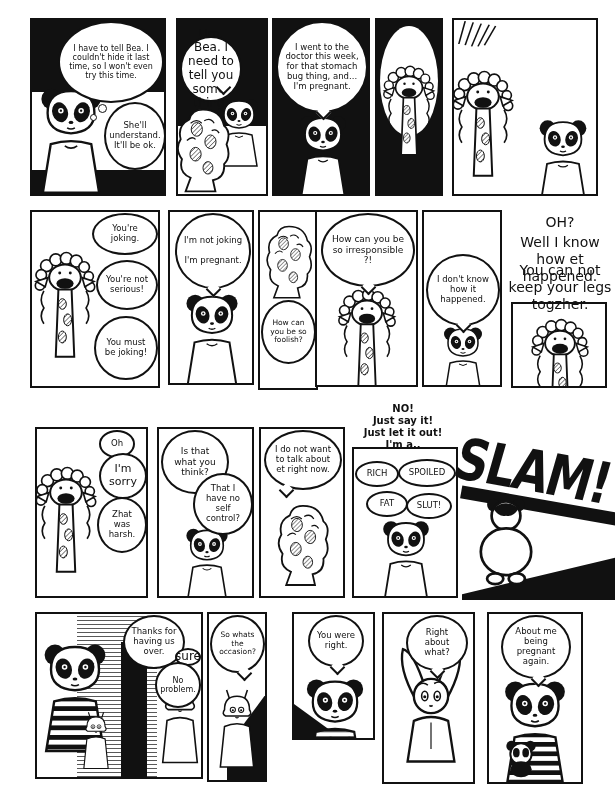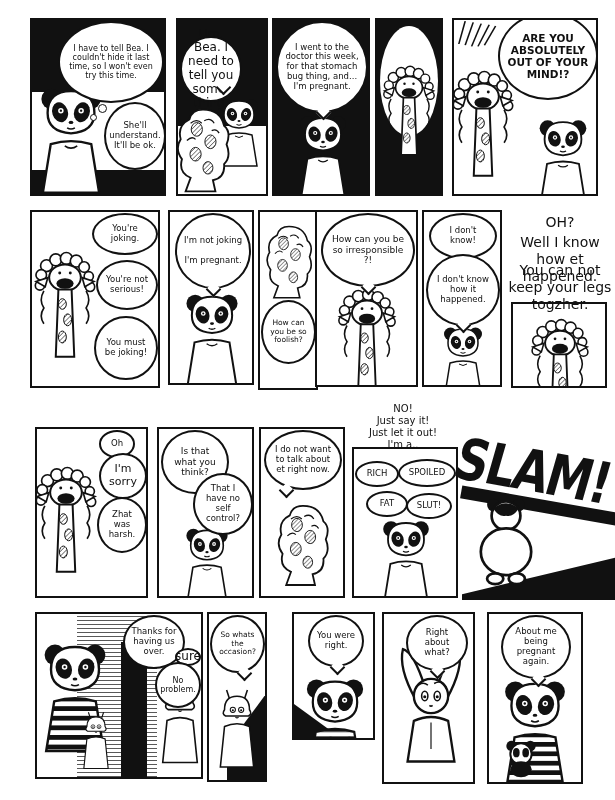--- a/index.html
+++ b/index.html
@@ -15,21 +15,21 @@
   .bubble.small{padding:2px;font-size:7.5px;}
   .tail{position:absolute;width:9px;height:9px;background:#fff;border-right:2px solid #111;
         border-bottom:2px solid #111;transform:rotate(45deg);z-index:6;}
   .dot{position:absolute;background:#fff;border:1.5px solid #111;border-radius:50%;z-index:6;}
   .open-text{position:absolute;text-align:center;font-size:14px;line-height:1.2;
              white-space:pre-line;z-index:5;}
   .char{position:absolute;z-index:2;}
   .sfx{position:absolute;font-weight:bold;font-size:46px;letter-spacing:-2px;
        transform:rotate(10deg) skewX(-6deg) scaleY(1.25);transform-origin:left top;z-index:3;}
   .wedge{position:absolute;background:#111;z-index:1;}
-  .caption{position:absolute;text-align:center;font-size:10px;font-weight:400;
+  .caption{position:absolute;text-align:center;font-size:10px;font-weight:700;
            line-height:1.2;white-space:pre-line;z-index:7;}
   .hatchwall{position:absolute;background:repeating-linear-gradient(0deg,#111 0 1px,transparent 1px 4px);opacity:.7;z-index:1;}
   .innerpanel{position:absolute;border:2px solid #111;background:#fff;box-sizing:border-box;overflow:hidden;}
 </style>
 </head>
 <body>
 
 <svg width="0" height="0" style="position:absolute" aria-hidden="true">
   <defs>
     <pattern id="hatch" width="5" height="5" patternUnits="userSpaceOnUse" patternTransform="rotate(45)">
@@ -205,21 +205,20 @@
   <div class="panel" style="left:452px;top:18px;width:146px;height:178px">
     <svg class="char" style="left:0;top:0;width:80px;height:60px;z-index:1">
         <use href="#s-speedlines"></use>
       </svg>
     <svg class="char" style="left:-4px;top:28px;width:66px;height:150px">
         <use href="#s-giraffe"></use>
       </svg>
     <svg class="char" style="left:78px;top:96px;width:62px;height:86px">
         <use href="#s-panda"></use>
       </svg>
-    <div class="bubble" style="left:44px;top:-8px;width:100px;height:88px;font-size:10.5px;font-weight:bold">ARE YOU ABSOLUTELY OUT OF YOUR MIND!?</div>
   </div>
 
   <div class="panel" style="left:30px;top:210px;width:130px;height:178px">
     <svg class="char" style="left:0px;top:6px;width:66px;height:172px">
         <use href="#s-giraffe"></use>
       </svg>
     <div class="bubble" style="left:64px;top:48px;width:62px;height:50px;font-size:8.5px">You're not serious!</div>
     <div class="bubble" style="left:60px;top:1px;width:66px;height:42px;font-size:8.5px">You're joking.</div>
     <div class="bubble" style="left:62px;top:104px;width:64px;height:64px;font-size:8.5px">You must be joking!</div>
   </div>
@@ -246,21 +245,20 @@
         <use href="#s-giraffe"></use>
       </svg>
     <div class="bubble" style="left:4px;top:1px;width:94px;height:74px;font-size:9px">How can you be so irresponsible ?!</div>
     <div class="tail" style="left:46px;top:70px"></div>
   </div>
 
   <div class="panel" style="left:422px;top:210px;width:80px;height:177px">
     <svg class="char" style="left:6px;top:112px;width:66px;height:70px">
         <use href="#s-panda"></use>
       </svg>
-    <div class="bubble" style="left:5px;top:1px;width:68px;height:46px;font-size:8.5px">I don't know!</div>
     <div class="bubble" style="left:2px;top:42px;width:74px;height:72px;font-size:8.5px">I don't know how it happened.</div>
     <div class="tail" style="left:34px;top:108px"></div>
   </div>
 
   <div class="panel noborder" style="left:505px;top:210px;width:110px;height:180px">
     <div class="open-text" style="left:0;top:4px;width:100%">OH?</div>
     <div class="open-text" style="left:0;top:24px;width:100%">Well I know how et happened.</div>
     <div class="open-text" style="left:0;top:52px;width:100%">You can not keep your legs togzher.</div>
     <div class="innerpanel" style="left:6px;top:92px;width:96px;height:86px">
       <svg class="char" style="left:16px;top:4px;width:62px;height:120px">

